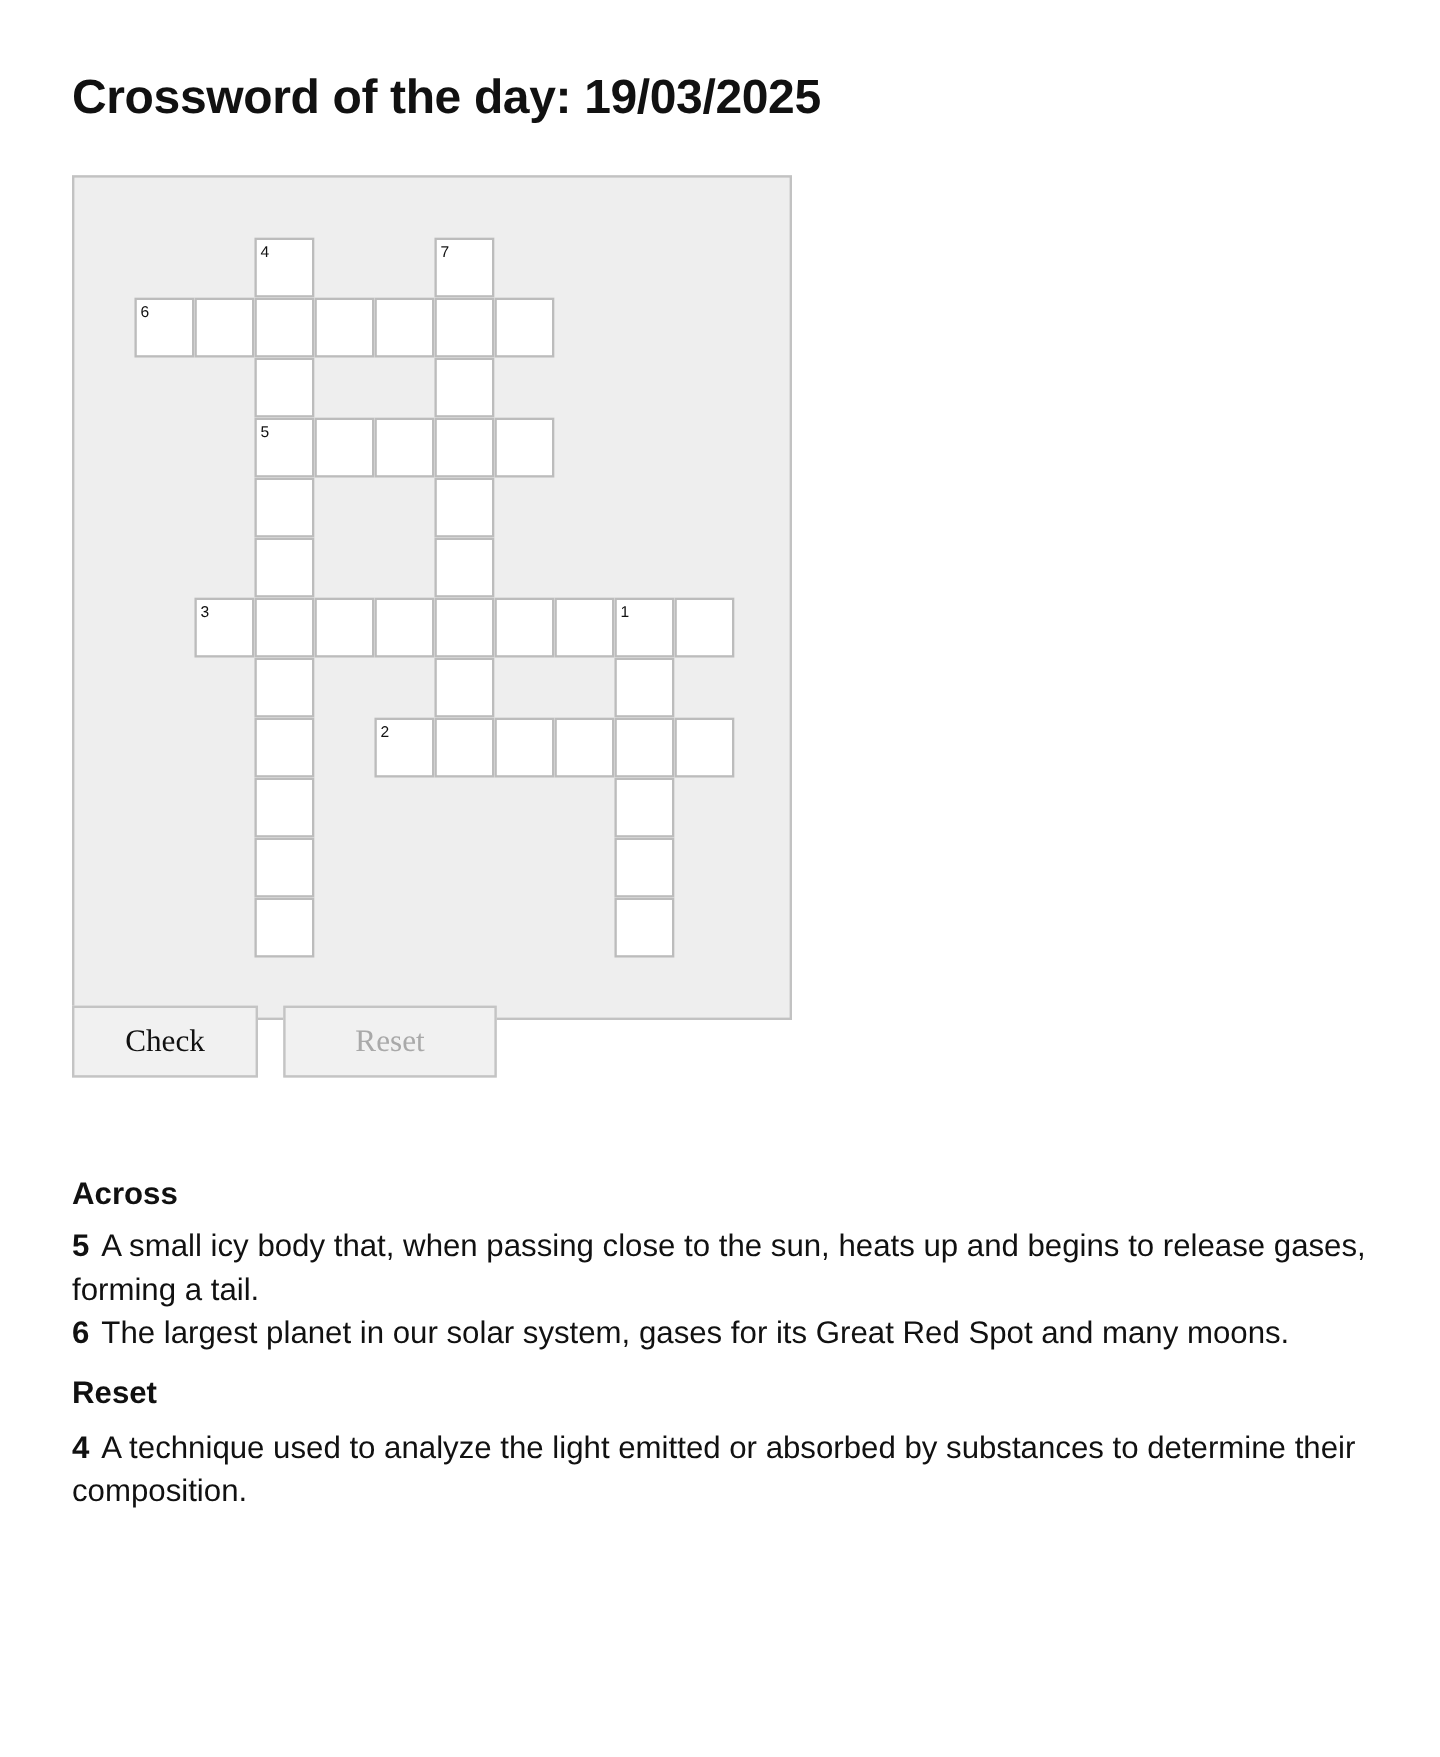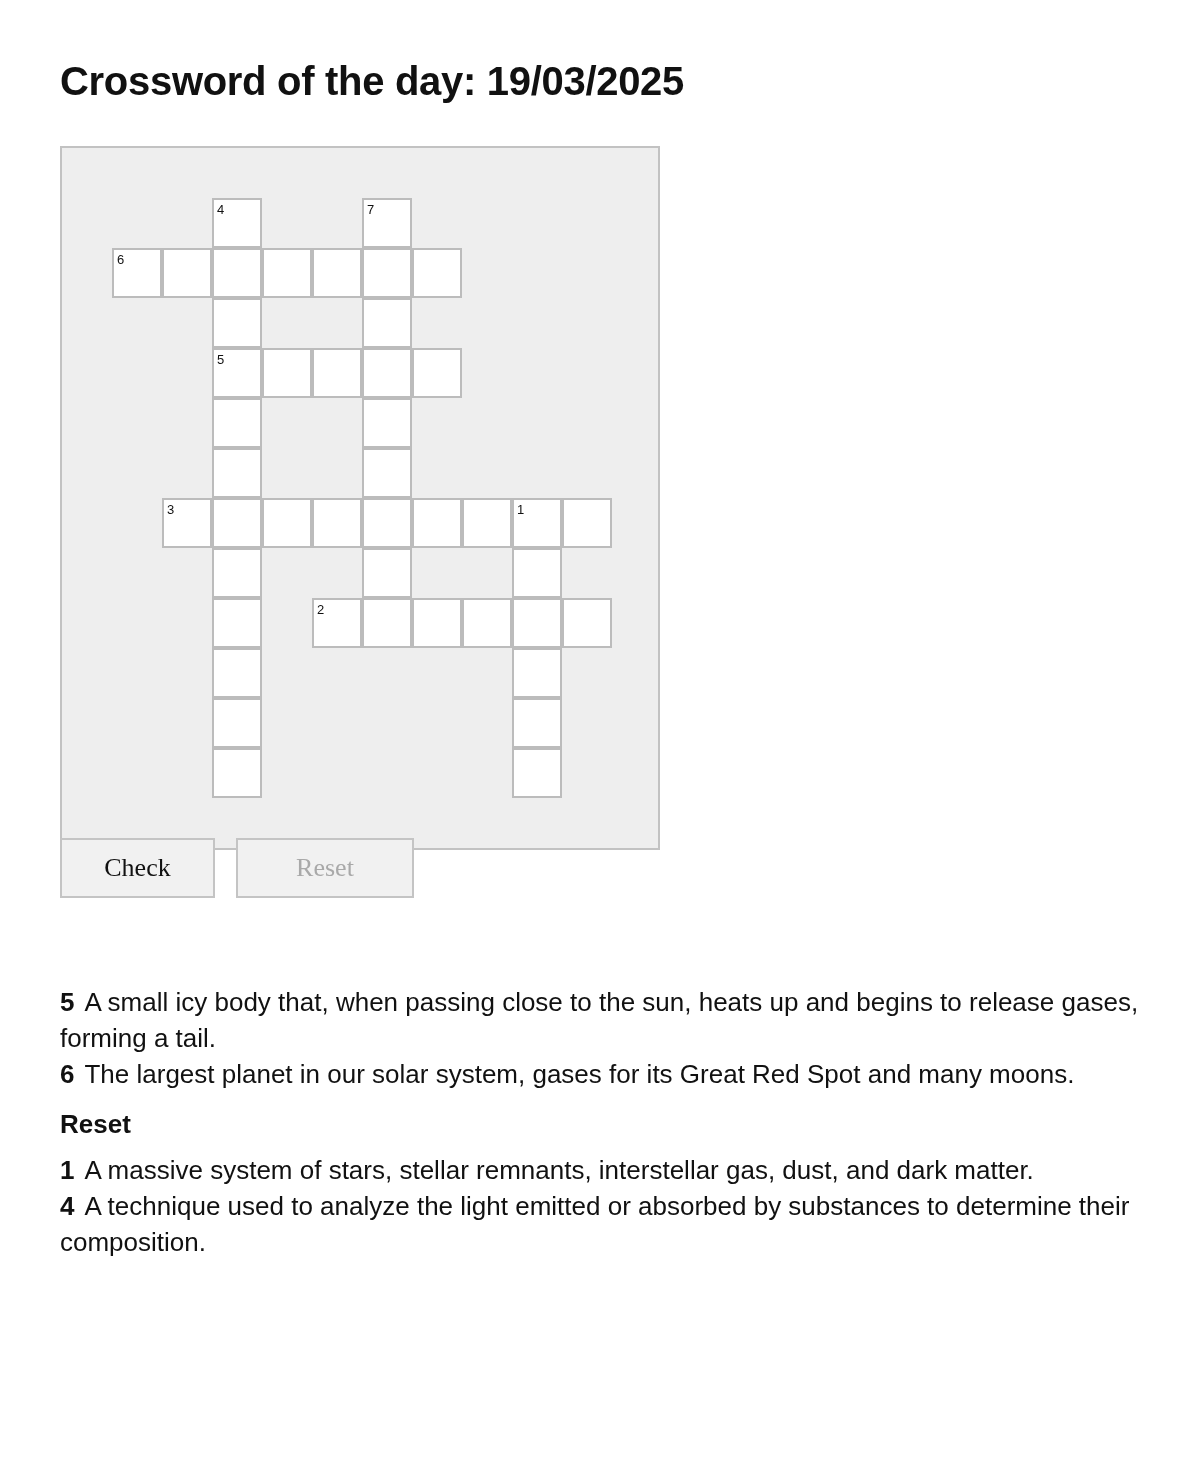--- a/index.html
+++ b/index.html
@@ -190,22 +190,22 @@
     </div>
     <div class="cell" style="left: 450px; top: 600px;">
       <input maxlength="1" style="">
     </div>
   </div>
 
 <button class="btn btn-check">Check</button>
 <button class="btn btn-reset" disabled="">Reset</button>
 
 <div class="clues">
+  <h3>Across</h3>
   <ol class="across-list">
     <li><b>5</b><span>A small icy body that, when passing close to the sun, heats up and begins to release gases, forming a tail.</span></li>
     <li><b>6</b><span>The largest planet in our solar system, gases for its Great Red Spot and many moons.</span></li>
   </ol>
   <h3 class="down-h">Reset</h3>
   <ol class="down-list">
-    <li><b>1</b><span>A massive system of stars, stellar remnants, interstellar gas, dust, and dark matter.</span></li>
     <li><b>4</b><span>A technique used to analyze the light emitted or absorbed by substances to determine their composition.</span></li>
   </ol>
 </div>
 
 </body></html>

